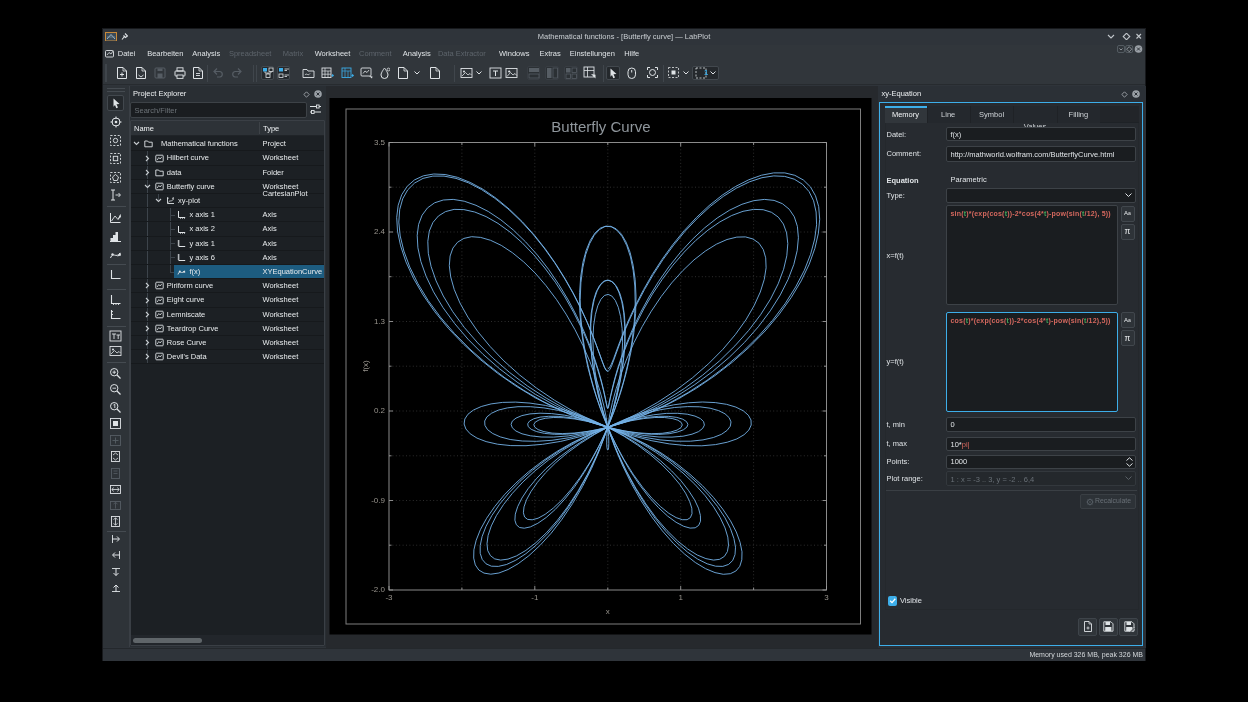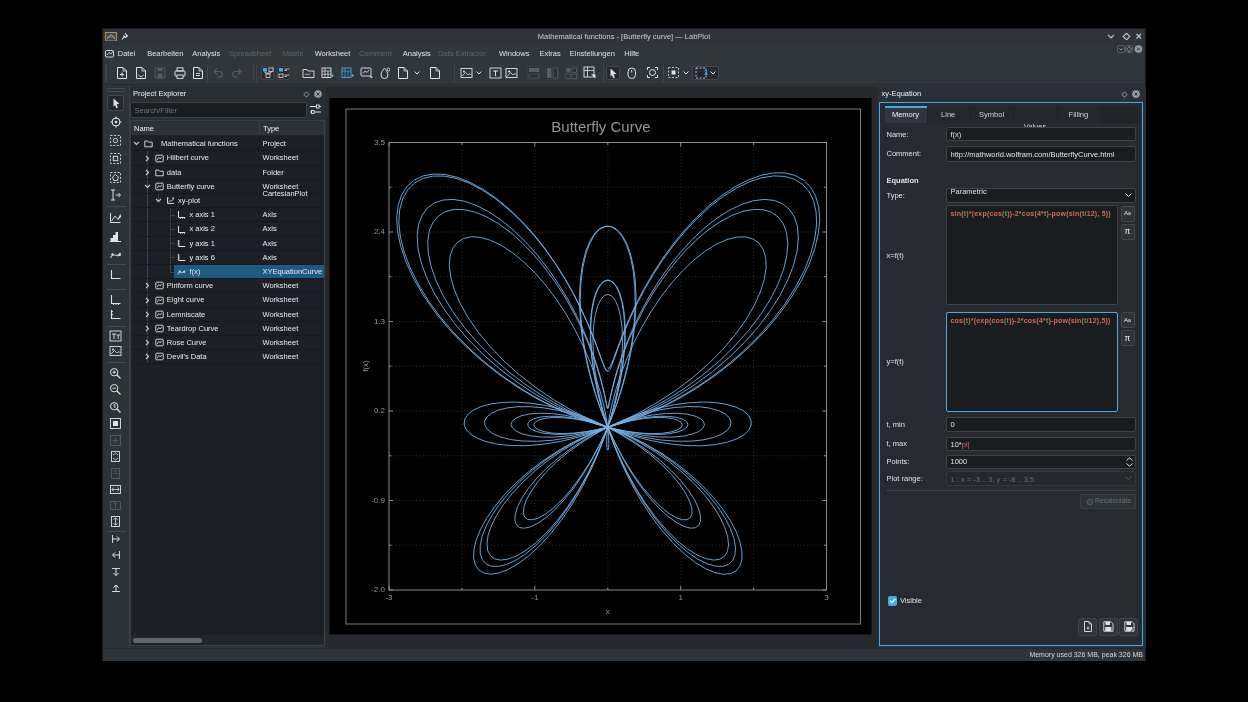--- a/index.html
+++ b/index.html
@@ -608,36 +608,36 @@
 <div class="t tc" style="left:948.2px;top:110.5px;color:#ced2d6">Line</div>
 <div class="a" style="left:969.9px;top:105.5px;width:43.4px;height:17px;background:#24282d;border-left:1px solid #1f2226"></div>
 <div class="t tc" style="left:991.6px;top:110.5px;color:#ced2d6">Symbol</div>
 <div class="a" style="left:1013.3px;top:105.5px;width:43.4px;height:17px;background:#24282d;border-left:1px solid #1f2226"></div>
 <div class="t tc" style="left:1035.0px;top:123px;color:#ced2d6">Values</div>
 <div class="a" style="left:1056.7px;top:105.5px;width:43.4px;height:17px;background:#24282d;border-left:1px solid #1f2226"></div>
 <div class="t tc" style="left:1078.4px;top:110.5px;color:#ced2d6">Filling</div>
 <div class="a" style="left:884.5px;top:105.5px;width:42px;height:17px;background:#31363b;border-top:2px solid #3daee9"></div>
 <div class="t tc" style="left:905.5px;top:110.5px;color:#f2f4f5">Memory</div>
 <div class="a" style="left:884.5px;top:122.5px;width:254px;height:487px;border:1px solid #24282c;border-top:none"></div>
-<div class="t" style="left:886.5px;top:131px">Name:</div>
+<div class="t" style="left:886.5px;top:131px">Datei:</div>
 <div class="t" style="left:886.5px;top:150px">Comment:</div>
 <div class="t" style="left:886.5px;top:191.5px">Type:</div>
 <div class="t" style="left:886.5px;top:176.5px;font-weight:700">Equation</div>
 <div class="t" style="left:886.5px;top:252px">x=f(t)</div>
 <div class="t" style="left:886.5px;top:357.5px">y=f(t)</div>
 <div class="t" style="left:886.5px;top:420.8px">t, min</div>
 <div class="t" style="left:886.5px;top:440.2px">t, max</div>
 <div class="t" style="left:886.5px;top:457.5px">Points:</div>
 <div class="t" style="left:886.5px;top:475.3px">Plot range:</div>
 <div class="fld" style="left:946px;top:126.5px;width:190px;height:14.5px"></div>
 <div class="t" style="left:950.5px;top:130.5px">f(x)</div>
 <div class="fld" style="left:946px;top:145.5px;width:190px;height:16px"></div>
 <div class="t" style="left:950.5px;top:150.5px">http://mathworld.wolfram.com/ButterflyCurve.html</div>
 <div class="fld" style="left:946px;top:187.5px;width:190px;height:15px"></div>
-<div class="t" style="left:950.5px;top:188px">Parametric</div>
+<div class="t" style="left:950.5px;top:176px">Parametric</div>
 <svg class="a" style="left:1124px;top:191.5px" width="9" height="7" viewBox="0 0 9 7">
     <path d="M1.5 1.5 L4.5 4.5 L7.5 1.5" stroke="#dfe3e6" stroke-width="1" fill="none"></path>
   </svg>
 <div class="fld" style="left:946px;top:204.8px;width:172px;height:100px"></div>
 <div class="t" style="left:950.5px;top:210px;font-size:7px;font-weight:700;letter-spacing:0.2px"><span style="color:#d4685e">sin(</span><span style="color:#3fa65a">t</span><span style="color:#d4685e">)*(exp(cos(</span><span style="color:#3fa65a">t</span><span style="color:#d4685e">))-2*cos(4*</span><span style="color:#3fa65a">t</span><span style="color:#d4685e">)-pow(sin(</span><span style="color:#3fa65a">t</span><span style="color:#d4685e">/12), 5))</span></div>
 <div class="a" style="left:1120.5px;top:205.5px;width:14px;height:16px;background:#2e3338;border:1px solid #41474d;border-radius:2px"></div>
 <div class="t tc" style="left:1127.5px;top:210px;font-size:6px;color:#e8ebed">A<span style="font-size:5px">a</span></div>
 <div class="a" style="left:1120.5px;top:223.5px;width:14px;height:16px;background:#2e3338;border:1px solid #41474d;border-radius:2px"></div>
 <div class="t tc" style="left:1127.5px;top:227px;font-size:8.5px;color:#eef1f3">π</div>
 <div class="fld" style="left:946px;top:311.5px;width:172px;height:100px;border-color:#3daee9"></div>
@@ -650,21 +650,21 @@
 <div class="t" style="left:950.5px;top:421px">0</div>
 <div class="fld" style="left:946px;top:436.5px;width:190px;height:14.5px"></div>
 <div class="t" style="left:950.5px;top:440.5px">10*<span style="color:#d4685e">pi</span><span style="color:#d4685e">|</span></div>
 <div class="fld" style="left:946px;top:454.5px;width:190px;height:14px"></div>
 <div class="t" style="left:950.5px;top:458.3px">1000</div>
 <svg class="a" style="left:1125px;top:456.5px" width="9" height="10" viewBox="0 0 9 10">
     <path d="M1.5 3.5 L4.5 0.8 L7.5 3.5" stroke="#dfe3e6" stroke-width="1" fill="none"></path>
     <path d="M1.5 6.5 L4.5 9.2 L7.5 6.5" stroke="#dfe3e6" stroke-width="1" fill="none"></path>
   </svg>
 <div class="fld" style="left:946px;top:471px;width:190px;height:15px;background:#24282c;border-color:#33383d"></div>
-<div class="t" style="left:950.5px;top:475.5px;color:#697077">1 : x = -3 .. 3, y = -8 .. 3,5</div>
+<div class="t" style="left:950.5px;top:475.5px;color:#697077">1 : x = -3 .. 3, y = -2 .. 6,4</div>
 <svg class="a" style="left:1124px;top:475px" width="9" height="7" viewBox="0 0 9 7">
     <path d="M1.5 1.5 L4.5 4.5 L7.5 1.5" stroke="#5a6066" stroke-width="1" fill="none"></path>
   </svg>
 <div class="a" style="left:886px;top:489.5px;width:250.5px;height:1px;background:#3a3f44"></div>
 <div class="a" style="left:1080px;top:494px;width:55.5px;height:14.5px;background:#2d3237;border:1px solid #3a3f44;border-radius:2px"></div>
 <svg class="a" style="left:1086px;top:497.5px" width="8" height="8" viewBox="0 0 8 8">
     <circle cx="4" cy="4" r="2.6" stroke="#565d64" stroke-width="1" fill="none"></circle>
     <circle cx="4" cy="4" r="0.8" fill="#565d64"></circle>
     <path d="M4 0.5 V1.8 M4 6.2 V7.5 M0.5 4 H1.8 M6.2 4 H7.5 M1.6 1.6 L2.5 2.5 M5.5 5.5 L6.4 6.4 M6.4 1.6 L5.5 2.5 M2.5 5.5 L1.6 6.4" stroke="#565d64" stroke-width="0.8"></path>
   </svg>

